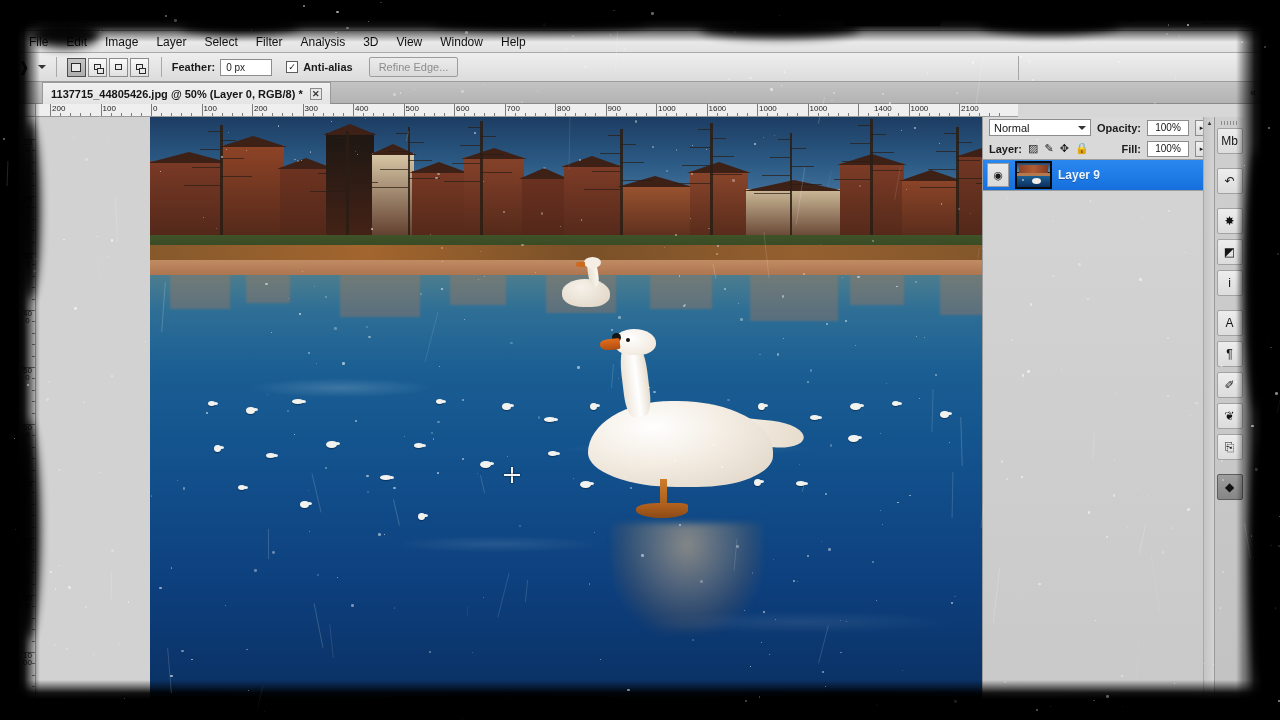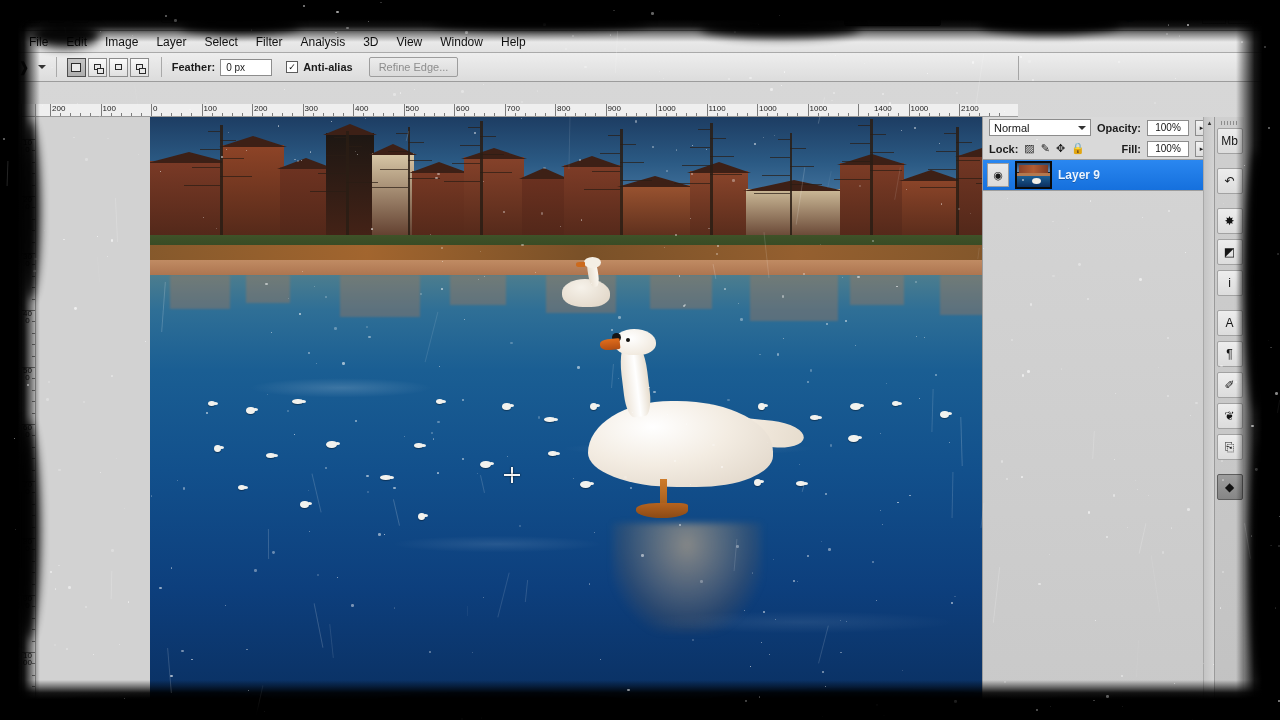--- a/index.html
+++ b/index.html
@@ -326,20 +326,27 @@
     <div class="lbl">Feather:</div>
     <div class="tf">0 px</div>
     <div class="cb-wrap">
       <span class="cb">✓</span>
       <span class="lbl" style="margin:0">Anti-alias</span>
     </div>
     <div class="btn-edge">Refine Edge...</div>
   </div>
   <div class="opt-divider"></div>
 
+  <div class="tab-bar">
+    <div class="doc-tab">
+      <span>1137715_44805426.jpg @ 50% (Layer 0, RGB/8) *</span>
+      <span class="tab-x">✕</span>
+    </div>
+    <div class="dock-arrows">«</div>
+  </div>
 
   <div class="toolbar">
     <div class="t-ic">✥</div>
     <div class="t-ic">▭</div>
     <div class="t-ic">❧</div>
     <div class="t-ic">✎</div>
     <div class="t-ic">⌗</div>
     <div class="t-ic">⌇</div>
     <div class="t-ic">✚</div>
     <div class="t-ic">✒</div>
@@ -430,21 +437,21 @@
         <div class="rh-tick" style="left: 579.6px; height: 4px; top: 9px;"></div>
         <div class="rh-tick" style="left: 589.7px; height: 4px; top: 9px;"></div>
         <div class="rh-tick" style="left: 599.8px; height: 4px; top: 9px;"></div>
         <div class="rh-tick" style="left: 609.9px; height: 4px; top: 9px;"></div>
         <div class="rh-num" style="left: 620px;">1000</div>
         <div class="rh-tick" style="left: 620px; height: 13px; top: 0px;"></div>
         <div class="rh-tick" style="left: 630.1px; height: 4px; top: 9px;"></div>
         <div class="rh-tick" style="left: 640.2px; height: 4px; top: 9px;"></div>
         <div class="rh-tick" style="left: 650.3px; height: 4px; top: 9px;"></div>
         <div class="rh-tick" style="left: 660.4px; height: 4px; top: 9px;"></div>
-        <div class="rh-num" style="left: 670.5px;">1100</div>
+        <div class="rh-num" style="left: 670.5px;">1600</div>
         <div class="rh-tick" style="left: 670.5px; height: 13px; top: 0px;"></div>
         <div class="rh-tick" style="left: 680.6px; height: 4px; top: 9px;"></div>
         <div class="rh-tick" style="left: 690.7px; height: 4px; top: 9px;"></div>
         <div class="rh-tick" style="left: 700.8px; height: 4px; top: 9px;"></div>
         <div class="rh-tick" style="left: 710.9px; height: 4px; top: 9px;"></div>
         <div class="rh-num" style="left: 721px;">1000</div>
         <div class="rh-tick" style="left: 721px; height: 13px; top: 0px;"></div>
         <div class="rh-tick" style="left: 731.1px; height: 4px; top: 9px;"></div>
         <div class="rh-tick" style="left: 741.2px; height: 4px; top: 9px;"></div>
         <div class="rh-tick" style="left: 751.3px; height: 4px; top: 9px;"></div>
@@ -744,21 +751,21 @@
         <div class="blend-sel">
           <span>Normal</span>
           <span class="caret"></span>
         </div>
         <div class="lbl" style="margin:0">Opacity:</div>
         <div class="mini-field">100%</div>
         <div class="stepper">▸</div>
       </div>
 
       <div class="row">
-        <div class="lbl" style="margin:0">Lock:</div>
+        <div class="lbl" style="margin:0">Layer:</div>
         <div class="lock-ic">▨</div>
         <div class="lock-ic">✎</div>
         <div class="lock-ic">✥</div>
         <div class="lock-ic">🔒</div>
         <div class="lbl" style="margin:0 0 0 auto">Fill:</div>
         <div class="mini-field">100%</div>
         <div class="stepper">▸</div>
       </div>
 
       <div class="layer-row">

